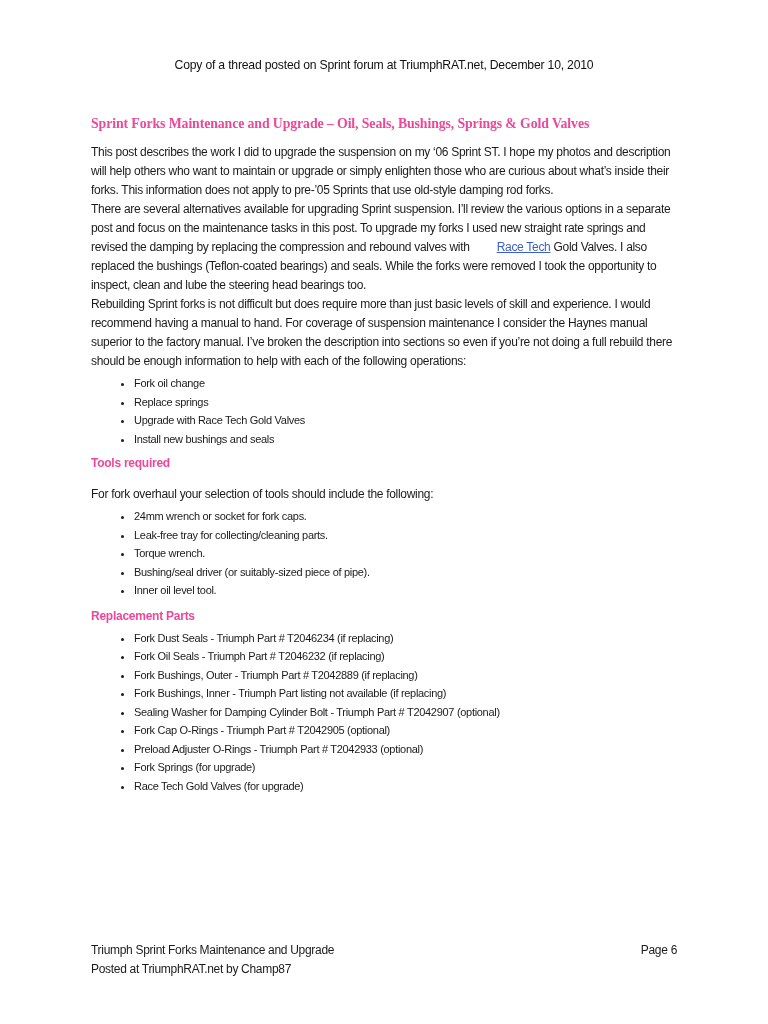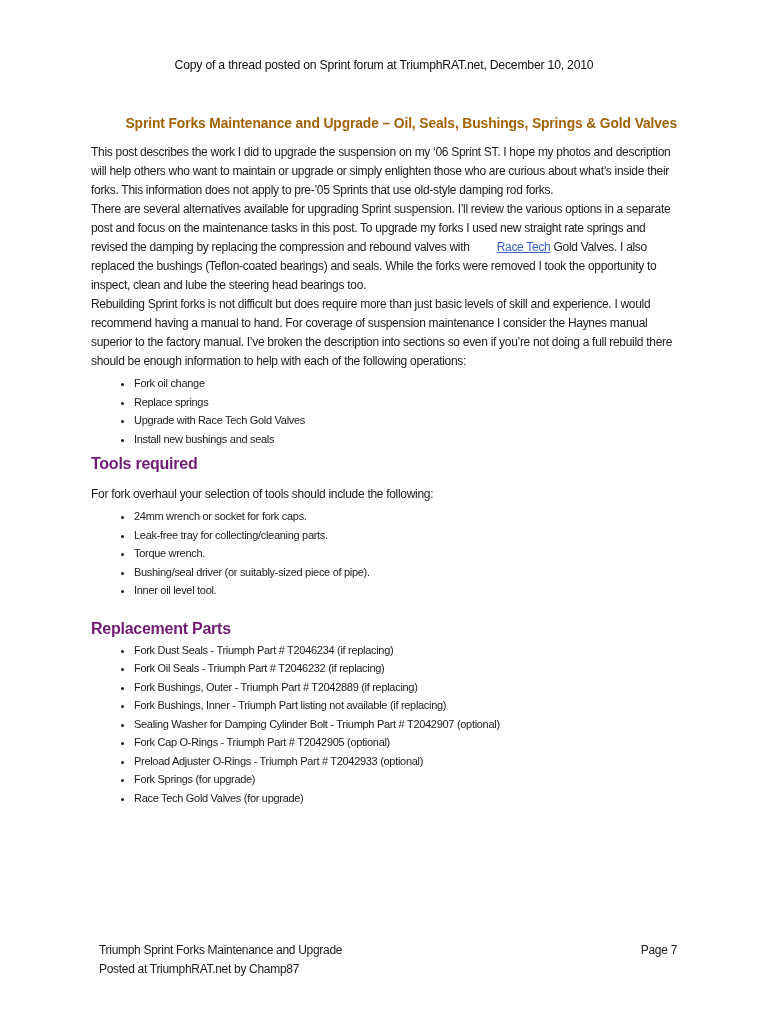--- a/index.html
+++ b/index.html
@@ -21,27 +21,26 @@
   .header-note {
     margin-top: 49px;
     text-align: center;
     font-size: 12.2px;
     letter-spacing: -0.2px;
     line-height: 16px;
     color: #111111;
   }
   .doc-title {
     margin-top: 41px;
-    font-family: Liberation Sans, sans-serif;
+    font-family: Liberation Serif, serif;
     font-weight: bold;
     font-size: 13.8px;
     letter-spacing: -0.1px;
     line-height: 20px;
-    color: #a16207;
-    text-align: right;
+    color: #ec4899;
   }
   p.body-text {
     font-size: 12px;
     letter-spacing: -0.3px;
     line-height: 19px;
     color: #1b1b1b;
   }
   .p-intro        { margin-top: 9px;  }
   .p-alternatives { margin-top: 0px;  }
   .p-rebuilding   { margin-top: 0px;  }
@@ -58,34 +57,34 @@
     padding-left: 43px;
     list-style: disc outside;
   }
   ul.bullet-list li {
     font-size: 11px;
     letter-spacing: -0.3px;
     line-height: 18.5px;
     color: #1b1b1b;
   }
   .section-heading {
-    font-size: 16px;
+    font-size: 12px;
     letter-spacing: -0.25px;
     line-height: 19px;
     font-weight: bold;
-    color: #701a75;
+    color: #ec4899;
   }
   .h-tools { margin-top: 6px; }
-  .h-parts { margin-top: 19px; }
+  .h-parts { margin-top: 7px; }
   .ul-tools { margin-top: 8px; }
   .ul-parts { margin-top: 7px; }
   .footer {
     position: absolute;
     top: 941px;
-    left: 99px;
+    left: 91px;
     right: 91px;
     display: flex;
     justify-content: space-between;
     align-items: flex-start;
     font-size: 12px;
     letter-spacing: -0.3px;
     line-height: 19px;
   }
   .footer-left { }
   .footer-page { text-align: right; }
@@ -137,16 +136,16 @@
     <li>Preload Adjuster O-Rings - Triumph Part # T2042933 (optional)</li>
     <li>Fork Springs (for upgrade)</li>
     <li>Race Tech Gold Valves (for upgrade)</li>
   </ul>
 
   <div class="footer">
     <div class="footer-left">
       <div>Triumph Sprint Forks Maintenance and Upgrade</div>
       <div>Posted at TriumphRAT.net by Champ87</div>
     </div>
-    <div class="footer-page">Page 7</div>
+    <div class="footer-page">Page 6</div>
   </div>
 
 </div>
 
 </body></html>

